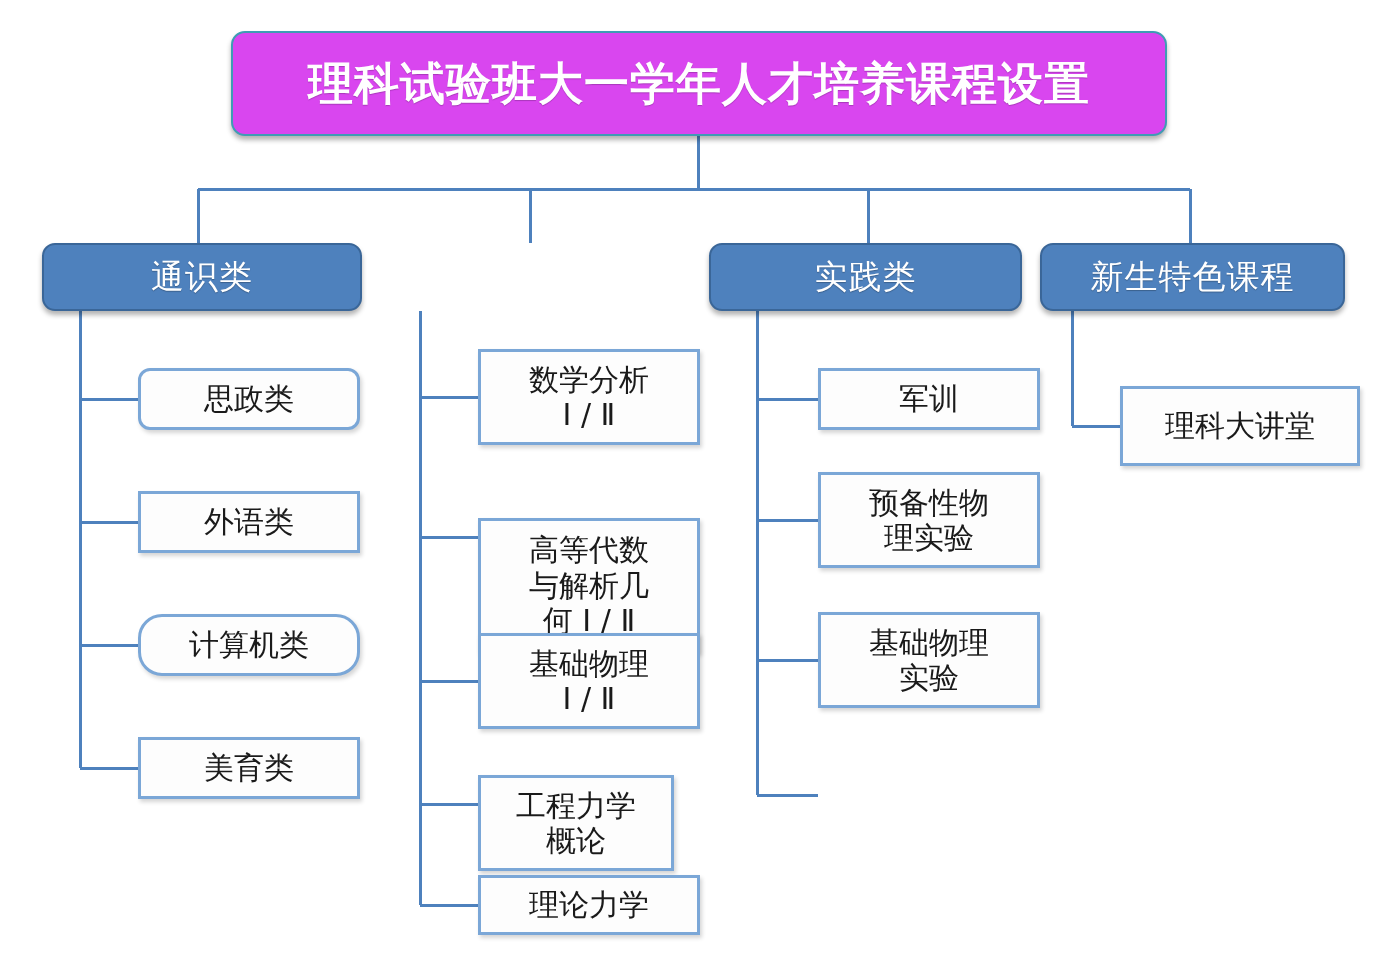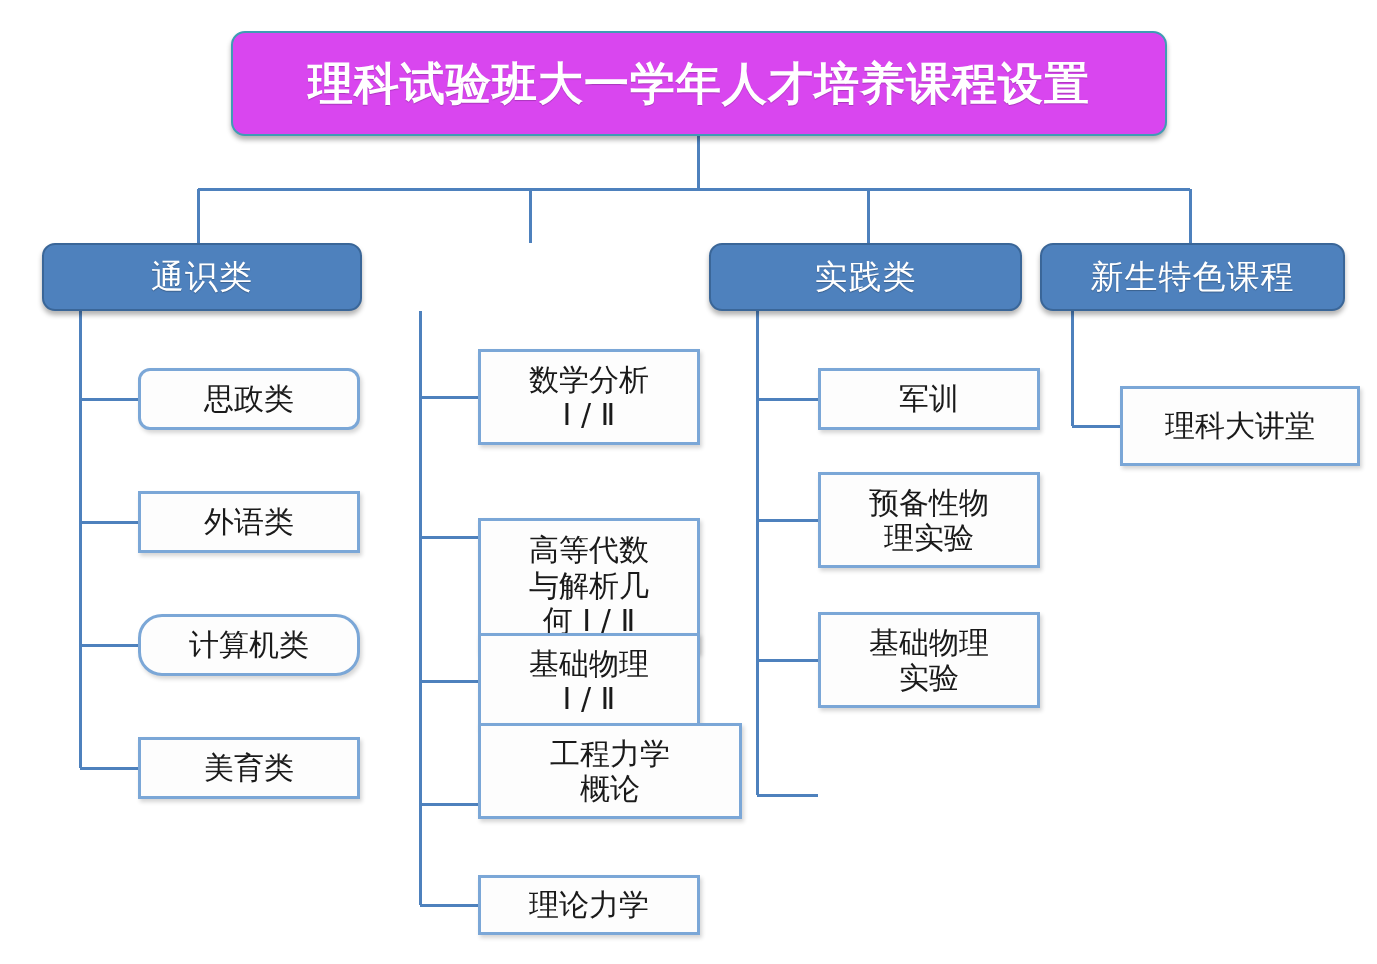--- a/index.html
+++ b/index.html
@@ -169,21 +169,21 @@
   </div>
   <div class="leaf-node" style="left:478px; top:470px; width:222px; height:135px;margin-top:48px;">
     <span class="label">高等代数
 与解析几
 何 Ⅰ / Ⅱ</span>
   </div>
   <div class="leaf-node" style="left:478px; top:633px; width:222px; height:96px;">
     <span class="label">基础物理
 Ⅰ / Ⅱ</span>
   </div>
-  <div class="leaf-node" style="left:478px; top:723px; width:264px; height:96px;">
+  <div class="leaf-node" style="left:478px; top:775px; width:196px; height:96px;">
     <span class="label">工程力学
 概论</span>
   </div>
   <div class="leaf-node" style="left:478px; top:875px; width:222px; height:60px;">
     <span class="label">理论力学</span>
   </div>
 
   <div class="leaf-node" style="left:818px; top:368px; width:222px; height:62px;">
     <span class="label">军训</span>
   </div>

